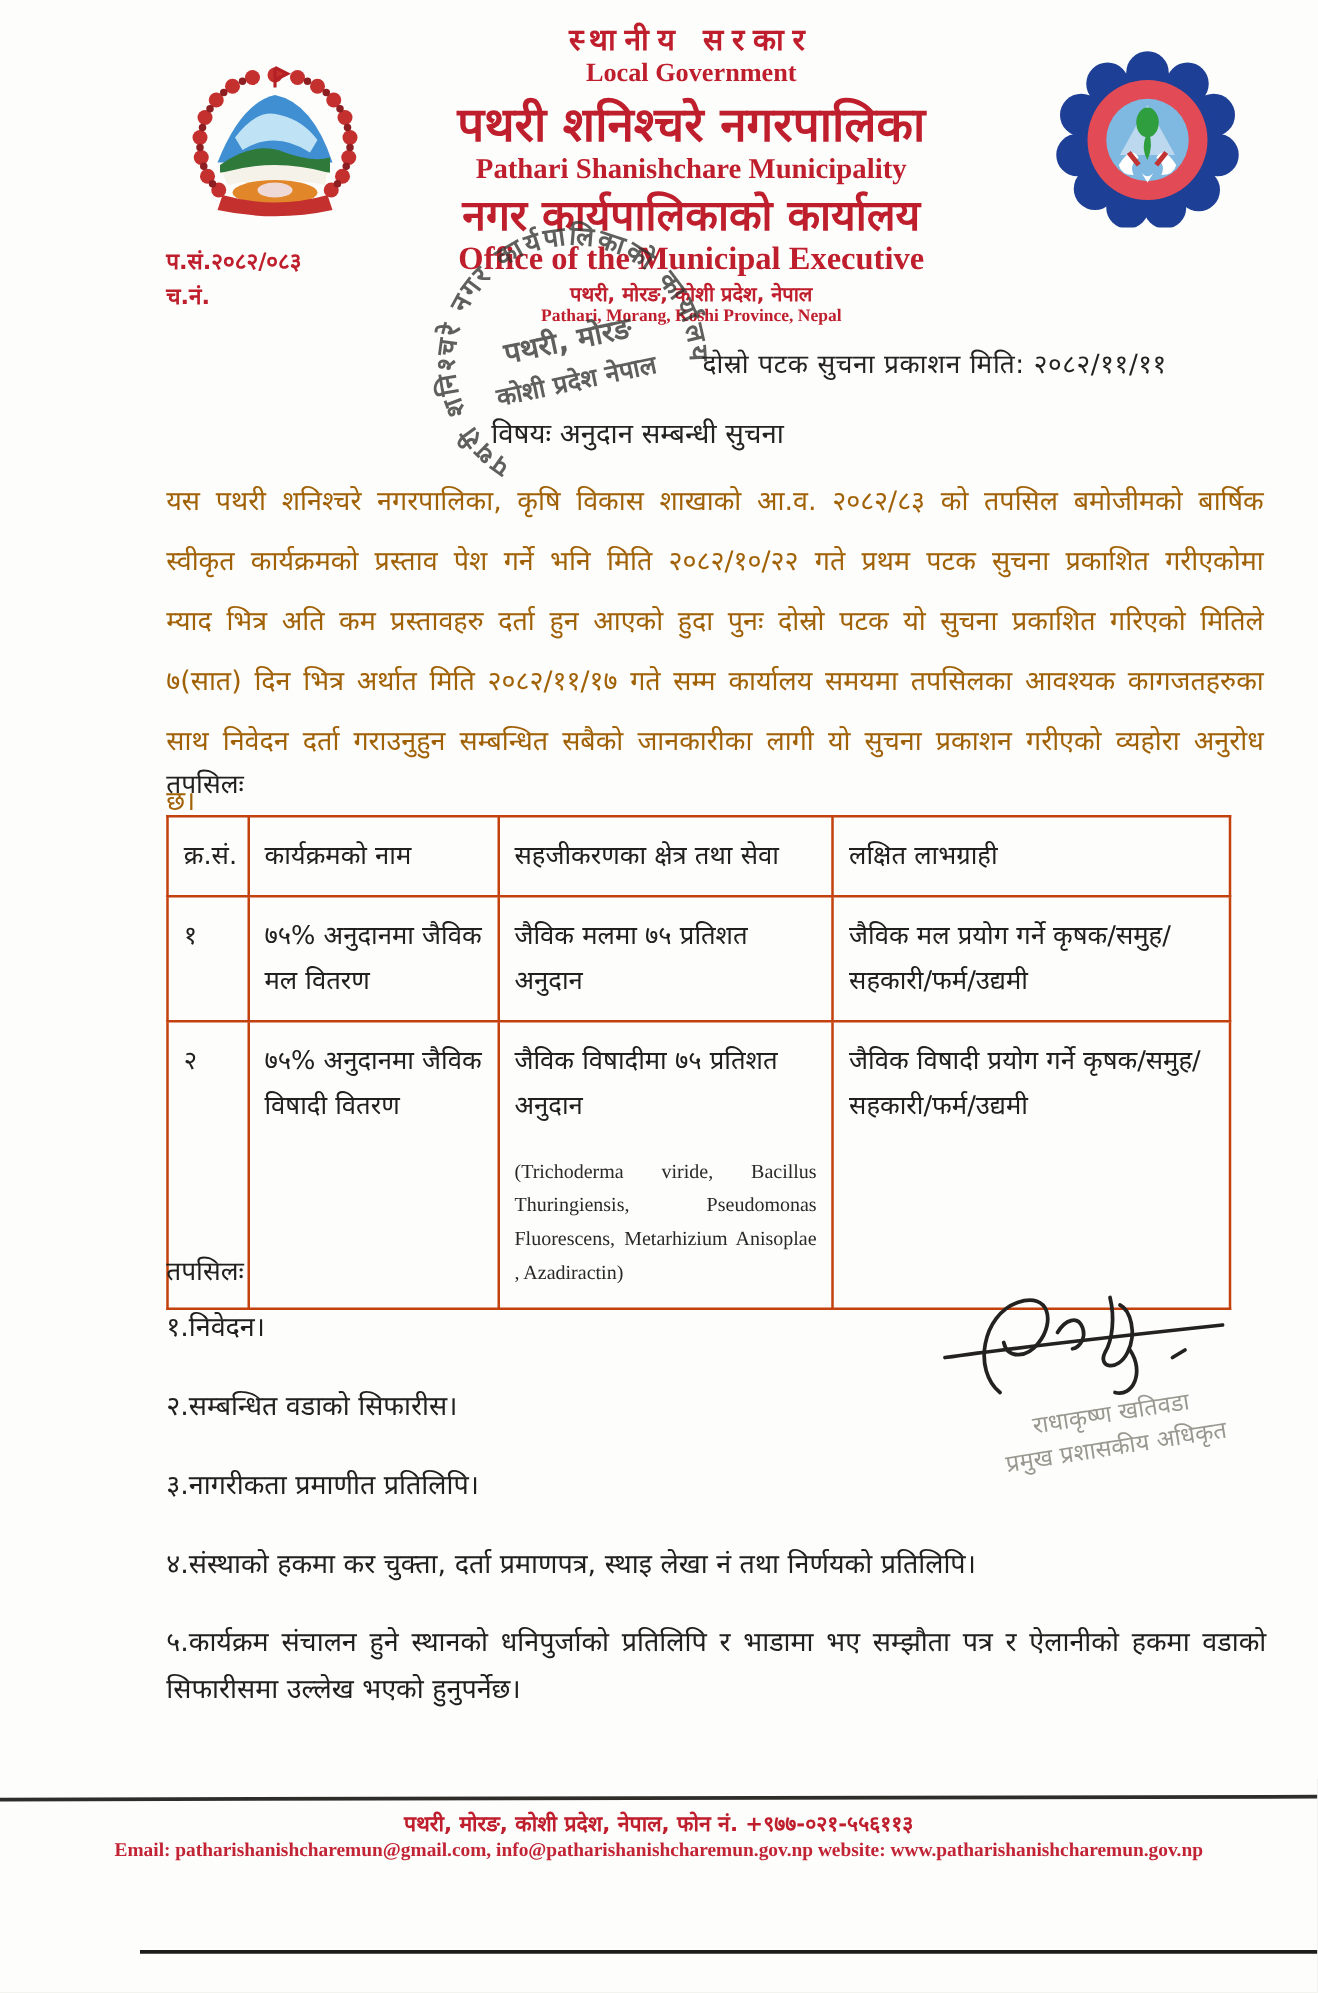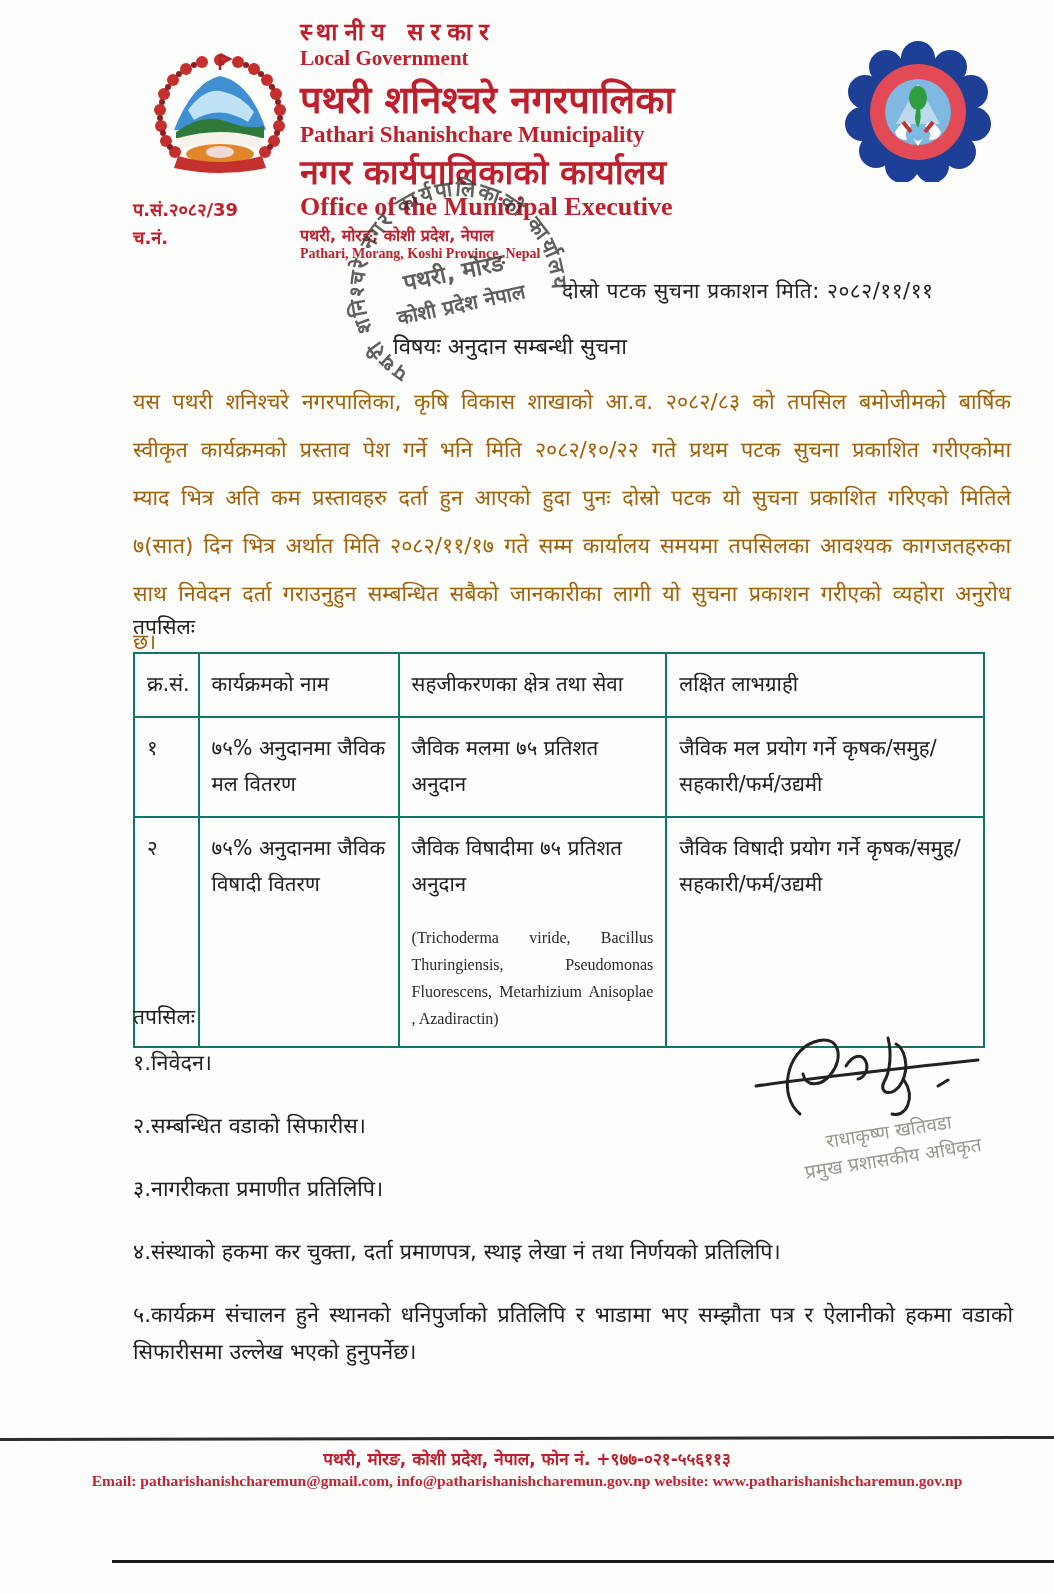--- a/index.html
+++ b/index.html
@@ -9,21 +9,21 @@
     width:1054px; height:1594px;
     margin:0 auto;
     background:#fdfdfb;
     font-family:"DejaVu Sans", sans-serif;
     color:#1f1e1c;
     overflow:hidden;
   }
   .serif { font-family:"Liberation Serif", serif; }
 
   
-  .hdr-center { position:absolute; left:300px; top:14px; width:506px; }
+  .hdr-center { position:absolute; left:300px; top:14px; width:506px; text-align:center; }
   .hdr-line1 { font-size:24px; font-weight:bold; letter-spacing:7px; color:#bf1e2d; }
   .hdr-line2 { font-size:21px; font-weight:bold; color:#bf1e2d; margin-top:-1px; }
   .hdr-muni-np { font-size:38px; font-weight:600; color:#bf1e2d; margin-top:1px; }
   .hdr-muni-en { font-size:23px; font-weight:bold; color:#bf1e2d; margin-top:-2px; }
   .hdr-office-np { font-size:34px; font-weight:600; color:#bf1e2d; margin-top:0px; }
   .hdr-office-en { font-size:26px; font-weight:bold; color:#bf1e2d; margin-top:-2px; }
   .hdr-addr-np { font-size:16px; font-weight:bold; color:#bf1e2d; margin-top:2px; }
   .hdr-addr-en { font-size:14px; font-weight:bold; color:#bf1e2d; }
 
   .logo { position:absolute; }
@@ -43,21 +43,21 @@
     word-spacing:3px;
   }
 
   .tapasil-1 { position:absolute; left:133px; top:612px; font-size:21px; color:#21201d; }
 
   table.details {
     position:absolute; left:133px; top:652px; width:852px;
     border-collapse:collapse; table-layout:fixed;
   }
   table.details th, table.details td {
-    border:2px solid #0f766e; vertical-align:top; text-align:left;
+    border:2px solid #c2410c; vertical-align:top; text-align:left;
     padding:12px 12px 14px 12px; font-size:20.5px; line-height:36px; color:#21201d;
     font-weight:normal;
   }
   table.details th { height:62px; }
   td.cell-sn, th.col-sn { width:62px; }
   th.col-name { width:192px; }
   th.col-service { width:257px; }
   th.col-benef { width:305px; }
   tr.row-1 td { height:96px; }
   tr.row-2 td { height:188px; }
@@ -171,21 +171,21 @@
     <div class="hdr-line2 serif">Local Government</div>
     <div class="hdr-muni-np">पथरी शनिश्चरे नगरपालिका</div>
     <div class="hdr-muni-en serif">Pathari Shanishchare Municipality</div>
     <div class="hdr-office-np">नगर कार्यपालिकाको कार्यालय</div>
     <div class="hdr-office-en serif">Office of the Municipal Executive</div>
     <div class="hdr-addr-np">पथरी, मोरङ, कोशी प्रदेश, नेपाल</div>
     <div class="hdr-addr-en serif">Pathari, Morang, Koshi Province, Nepal</div>
   </div>
 
   <div class="refblock">
-    <div>प.सं.२०८२/39</div>
+    <div>प.सं.२०८२/०८३</div>
     <div>च.नं.</div>
   </div>
 
   <div class="round-stamp">
     <svg width="236" height="236" viewBox="0 0 236 236">
       <defs>
         <path id="stamp-arc" d="M118,212 a94,94 0 1,1 0.1,0"></path>
       </defs>
       <text class="stamp-text" font-size="21" font-weight="bold" letter-spacing="2">
         <textPath href="#stamp-arc" startOffset="12%">पथरी शनिश्चरे नगर कार्यपालिकाको कार्यालय</textPath>

